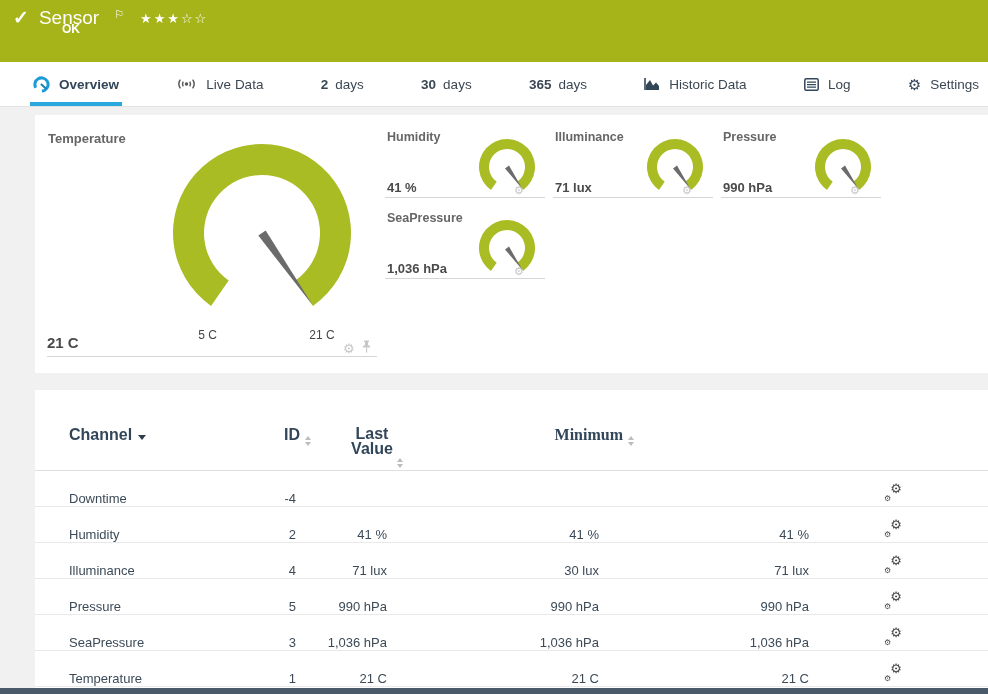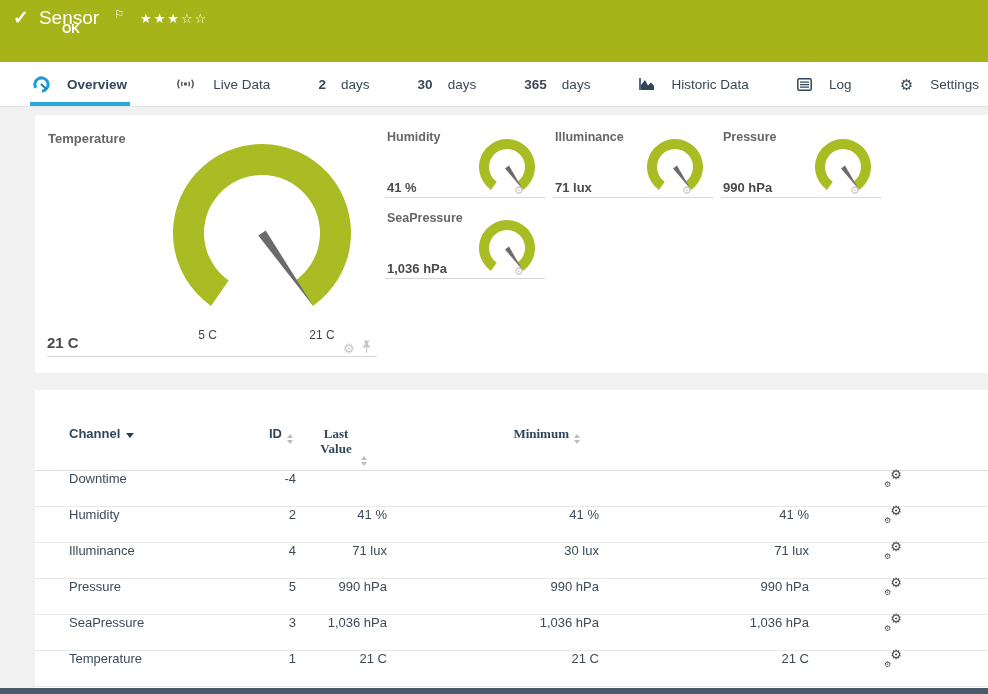--- a/index.html
+++ b/index.html
@@ -17,21 +17,21 @@
   .kind{ font-size:19px; margin-right:9px; }
   .title{ font-size:20px; font-weight:700; letter-spacing:0.2px; }
   .flag{ font-size:11px; margin-left:6px; align-self:flex-start; position:relative; top:2px; }
   .stars{ font-size:13px; letter-spacing:2px; margin-left:16px; position:relative; top:-1px; cursor:pointer; }
   .status-ok{ position:absolute; left:62px; top:22px; font-size:12px; font-weight:700; }
   
   .tabs{
     height:45px; background:#fff; display:flex; justify-content:space-between;
     padding:0 6px 0 30px; border-bottom:1px solid #e3e3e3;
   }
-  .tab{ display:flex; align-items:center; gap:17px; font-size:13.5px; color:#3b4754;
+  .tab{ display:flex; align-items:center; gap:9px; font-size:13.5px; color:#3b4754;
         border-bottom:4px solid transparent; padding:4px 3px 0 3px; cursor:pointer; white-space:nowrap; }
   .tab.active{ border-bottom-color:var(--tab_accent,#28a8dc); font-weight:700; color:#32465a; }
   .tab .num{ font-weight:700; margin-right:-2px; }
   .tab .ticon{ display:flex; align-items:center; }
   .gchar{ font-size:15px; color:#32465a; line-height:1; }
   
   .content{ position:absolute; top:107px; left:0; right:0; bottom:0; background:var(--page_bg,#f1f1f1); }
   .panel{ position:absolute; background:#fff;padding-left:44px; }
   .gpanel{ left:35px; top:8px; width:953px; height:258px; }
   .tpanel{ left:35px; top:283px; width:953px; height:299px; }
@@ -49,33 +49,33 @@
   .panel-icons svg{ cursor:pointer; }
   
   .mini{ position:absolute; width:160px; height:73px; border-bottom:1px solid #d6d6d6; }
   .mini-name{ position:absolute; left:2px; top:5px; font-size:12.5px; font-weight:700; color:#666; }
   .mini-value{ position:absolute; left:2px; top:55px; font-size:13px; font-weight:700; color:#4a4a4a; }
   .mini-gauge{ position:absolute; left:91px; top:11px; }
   .mini .panel-icons{ left:129px; top:60px; gap:5px; }
   .mini .panel-icons .pgear{ font-size:11px; }
   
   .thead{ position:absolute; left:0; top:30px; right:0; height:51px; display:flex; align-items:flex-start;
-          padding-top:6px; color:var(--navy,#32465a); font-weight:700; font-size:13px;
-          border-bottom:1px solid #dedede; }
+          padding-top:6px; color:var(--navy,#32465a); font-weight:700; font-size:16px;
+          border-bottom:1px solid #dedede;gap:18px; }
   .rows{ position:absolute; left:0; top:81px; right:0; }
-  .trow{ display:flex; align-items:flex-start; height:36px; border-bottom:1px solid #e9e9e9;
+  .trow{ display:flex; align-items:flex-end; height:36px; border-bottom:1px solid #e9e9e9;
          font-size:13px; color:#3c4a58; cursor:pointer; }
   .c1{ flex:0 0 190px; padding-left:34px; text-align:left; }
   .c2{ flex:0 0 71px; text-align:right; }
   .c3{ flex:0 0 91px; text-align:right; }
   .c4{ flex:0 0 212px; text-align:right; }
   .c5{ flex:0 0 210px; text-align:right; }
   .c6{ flex:0 0 18px; margin-left:75px; text-align:center; }
   .thead .c2{ padding-right:3px; }
-  .thead .c3{ text-align:center;font-family:Liberation Serif, serif; }
+  .thead .c3{ text-align:center; }
   .thead .c3 .wrap{ display:inline-block; width:42px; line-height:15px; vertical-align:top; }
   .thead .c4{ padding-right:19px;font-family:Liberation Serif, serif; }
   .thead .c5{ padding-right:31px; }
   .thead > div{ cursor:pointer; }
   .sort{ display:inline-flex; flex-direction:column; gap:2px; margin-left:5px; }
   .sort i{ width:0; height:0; border-left:3.5px solid transparent; border-right:3.5px solid transparent; }
   .sort .up{ border-bottom:4px solid #bcbcbc; }
   .sort .dn{ border-top:4px solid #bcbcbc; }
   .sort-desc{ display:inline-block; width:0; height:0; border-left:4px solid transparent;
               border-right:4px solid transparent; border-top:5px solid #2f3e4e; margin-left:6px; }

